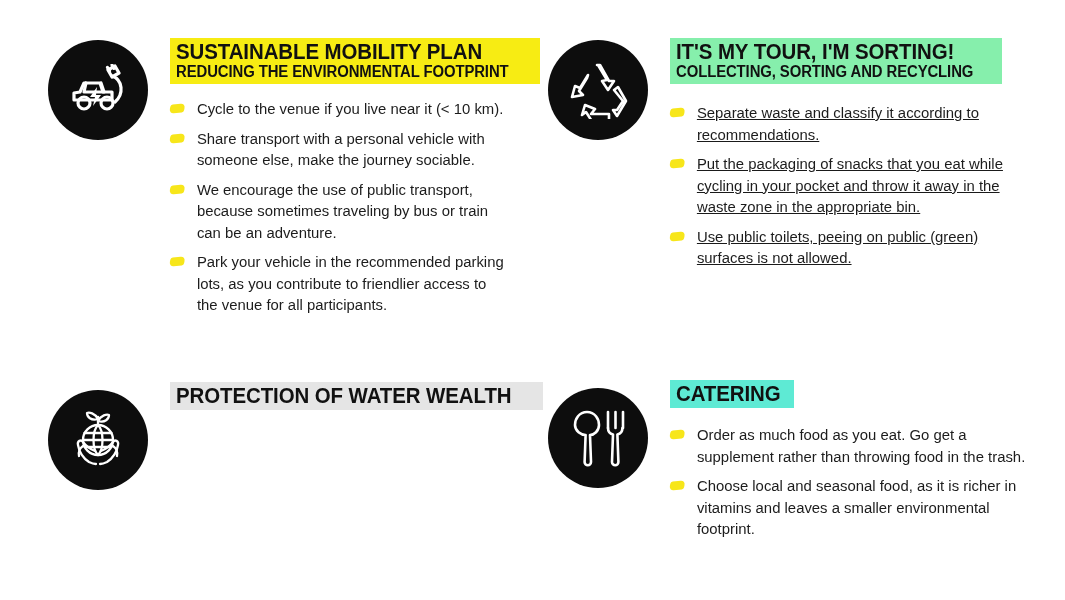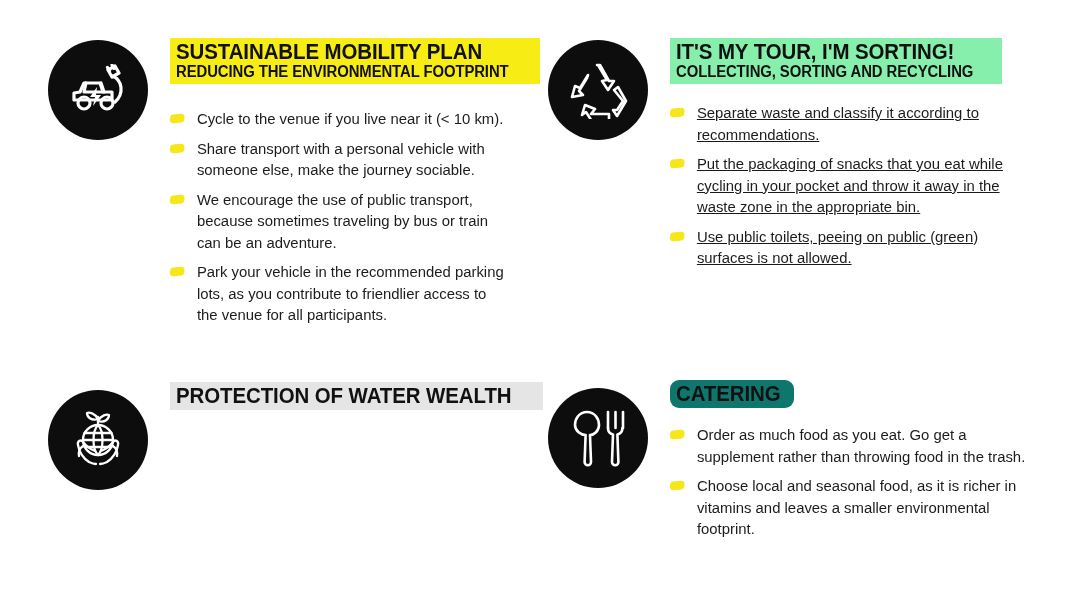--- a/index.html
+++ b/index.html
@@ -89,21 +89,21 @@
     font-size: 16px;
     line-height: 18px;
     transform: scaleX(0.93);
     transform-origin: left center;
   }
   .heading .h-sub:empty { display: none; }
 
   
   .bullets {
     list-style: none;
-    margin: 20px 0 0 0;
+    margin: 10px 0 0 0;
     padding: 0;
   }
   .sec-1 .bullets { margin-top: 14px; text-decoration: underline; }
   .sec-2 .bullets { margin-top: 12px; }
   .sec-3 .bullets { margin-top: 12px; }
 
   .bullet {
     position: relative;
     padding-left: 28px;
     margin-bottom: 8px;
@@ -260,21 +260,21 @@
 
             <path d="M38 4 v16"></path>
             <path d="M45.5 4 v16"></path>
             <path d="M53 4 v16"></path>
 
             <path d="M38 20 c0 4 3 6 5 6.5 l-1 27.5 a3.2 3.2 0 0 0 6.4 0 l-1 -27.5 c2 -0.5 5 -2.5 5 -6.5"></path>
           </g>
         </svg>
       </div>
       <div class="content">
-        <div class="heading" style="background: #0f766e; border-radius: 9px;">
+        <div class="heading" style="background: #5eead4;">
           <span class="h-line h-main">CATERING</span>
           
         </div>
         <ul class="bullets">
           <li class="bullet">
             <span class="bullet-marker" style="background: rgb(247, 230, 26);"></span>
             <span>Order as much food as you eat. Go get a supplement rather than throwing food in the trash.</span>
           </li>
           <li class="bullet">
             <span class="bullet-marker" style="background: rgb(247, 230, 26);"></span>

